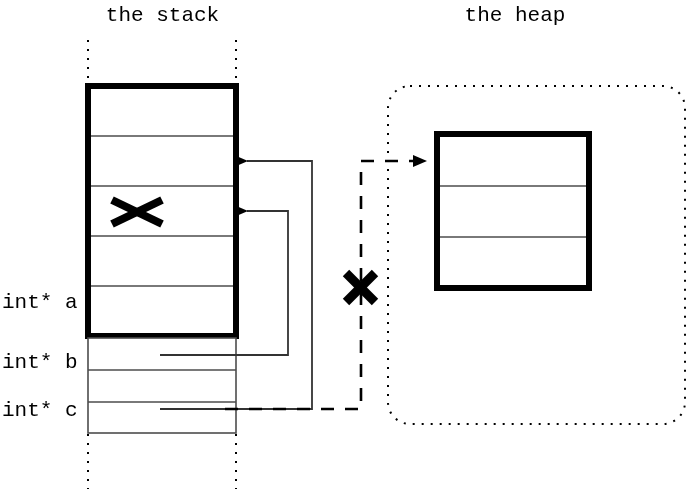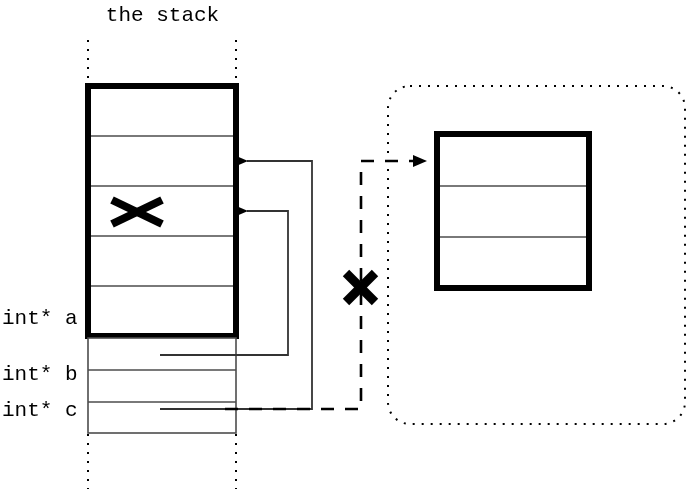--- a/index.html
+++ b/index.html
@@ -27,22 +27,22 @@
   #title-heap  { left: 355px; top: 5px; width: 320px; }
 
   .var-label {
     position: absolute;
     font-size: 21px;
     color: #000000;
     white-space: nowrap;
     line-height: 1;
     left: 2px;
   }
-  #label-a { top: 308px; }
-  #label-b { top: 364px; }
+  #label-a { top: 292px; }
+  #label-b { top: 352px; }
   #label-c { top: 400px; text-align: center; }
 
   .cell-text {
     position: absolute;
     font-size: 21px;
     color: #000000;
     text-align: center;
     line-height: 1;
     white-space: nowrap;
   }
@@ -68,20 +68,21 @@
     width: 692px; height: 489px;
   }
 </style>
 </head>
 <body>
 
 <div id="canvas">
 
   <div class="title" id="title-stack">the stack</div>
 
+  <div class="title" id="title-heap">the heap</div>
 
   <div class="var-label" id="label-a">int* a</div>
   <div class="var-label" id="label-b">int* b</div>
   <div class="var-label" id="label-c">int* c</div>
 
   <div class="cell-text stk-val" id="stk-14">14</div>
   <div class="cell-text stk-val" id="stk-13">13</div>
   <div class="cell-text stk-val" id="stk-12">12</div>
   <div class="cell-text" id="stk-7">7</div>
   <div class="cell-text stk-val" id="stk-11">11</div>

